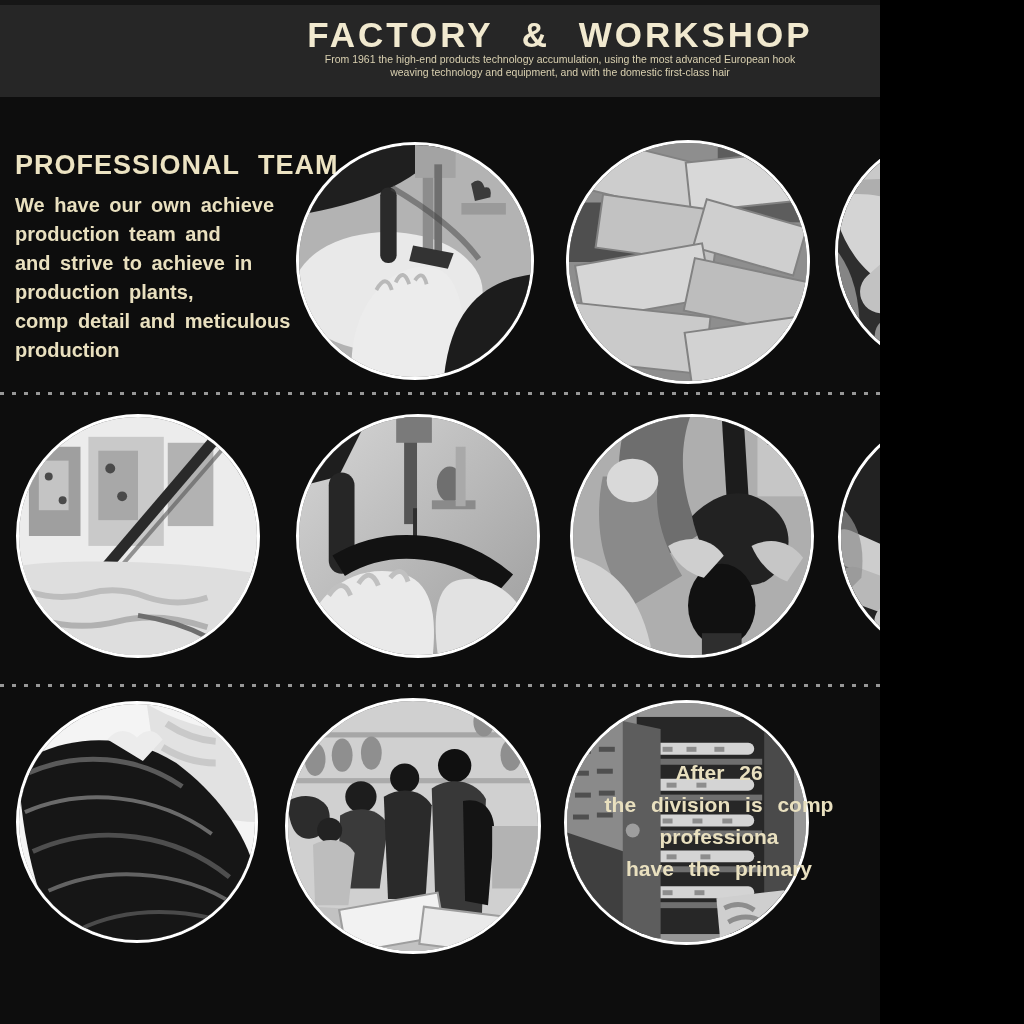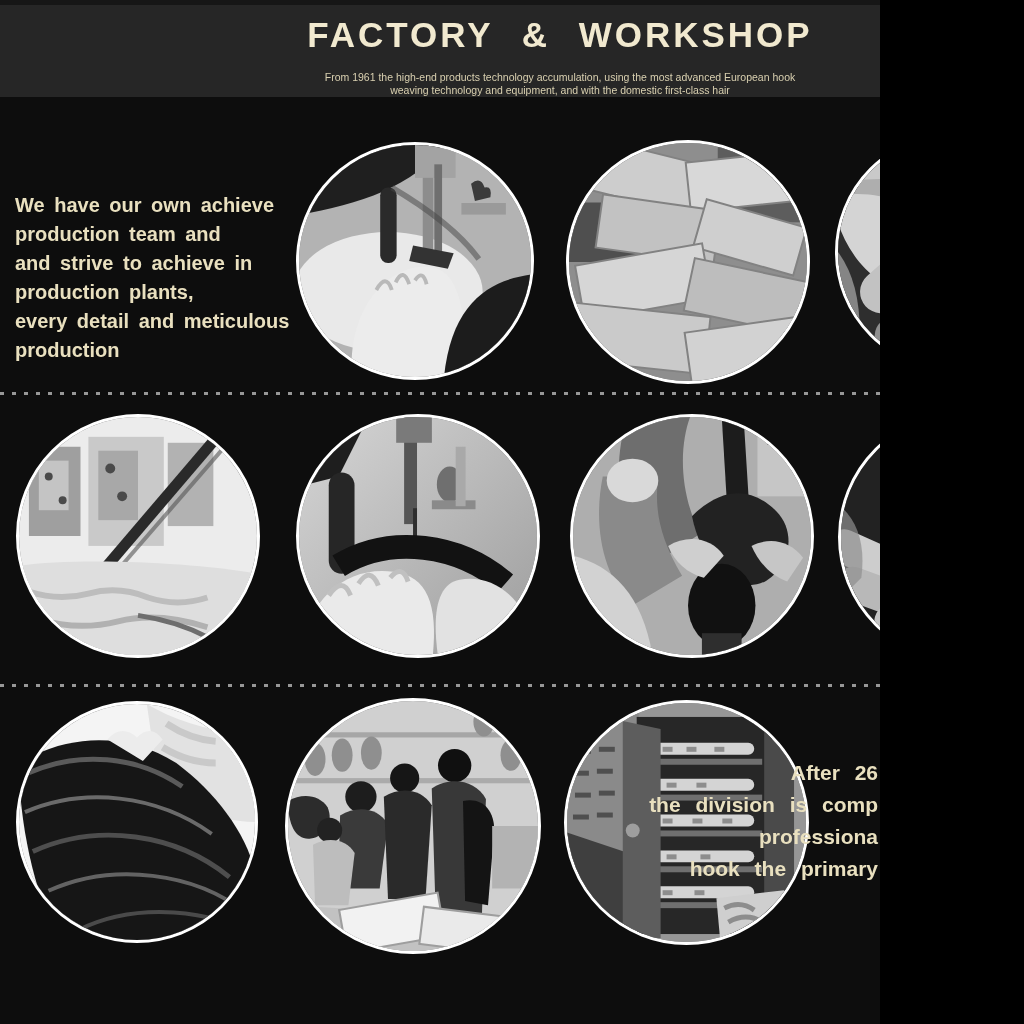--- a/index.html
+++ b/index.html
@@ -5,54 +5,55 @@
   html,body{margin:0;padding:0;background:#000;}
   #stage{
     position:relative;width:880px;height:1024px;overflow:hidden;
     background:#0d0d0d;
     font-family:"Liberation Sans", sans-serif;
   }
   
   .header-band{position:absolute;left:0;top:0;width:1024px;height:97px;background:#262626;border-top:5px solid #161616;box-sizing:border-box;}
   .title{position:absolute;top:15px;left:560px;transform:translateX(-50%);
     color:#f1e9cf;font-size:35px;font-weight:bold;letter-spacing:3px;word-spacing:16px;white-space:nowrap;}
-  .subtitle{position:absolute;top:71px;left:560px;transform:translateX(-50%);
+  .subtitle{position:absolute;top:53px;left:560px;transform:translateX(-50%);
     color:#d9d0b0;font-size:10.5px;line-height:12.5px;text-align:center;white-space:nowrap;}
   
   .team-heading{position:absolute;left:15px;top:150px;color:#ece3c2;font-size:27px;font-weight:bold;letter-spacing:1px;word-spacing:10px;white-space:nowrap;}
   .team-lines{position:absolute;left:15px;top:191px;color:#e9e0bf;font-size:20px;font-weight:bold;line-height:29px;word-spacing:4px;}
   
   .after-block{position:absolute;right:0;top:757px;width:320px;overflow:hidden;
     color:#e9e0bf;font-size:21px;font-weight:bold;line-height:32px;word-spacing:9px;text-align:right;}
-  .after-block .line{white-space:nowrap;padding-right:2px;}
+  .after-block .line{white-space:nowrap;padding-right:2px;text-align:center;}
   
   .dash-line{position:absolute;left:0;width:1024px;height:3px;
     background:repeating-linear-gradient(90deg,#979797 0 4px,transparent 4px 12px);}
   
   .circle{position:absolute;border-radius:50%;border:3px solid #ffffff;overflow:hidden;box-sizing:border-box;background:#777;}
   .circle svg{display:block;width:100%;height:100%;}
 </style>
 </head>
 <body>
 
 <div id="stage">
 
   <div class="header-band"></div>
   <div class="title">FACTORY &amp; WORKSHOP</div>
   <div class="subtitle">
     <div>From 1961 the high-end products technology accumulation, using the most advanced European hook</div>
     <div>weaving technology and equipment, and with the domestic first-class hair</div>
   </div>
 
+  <div class="team-heading">PROFESSIONAL TEAM</div>
   <div class="team-lines">
     <div class="line">We have our own achieve</div>
     <div class="line">production team and</div>
     <div class="line">and strive to achieve in</div>
     <div class="line">production plants,</div>
-    <div class="line">every detail and meticulous</div>
+    <div class="line">comp detail and meticulous</div>
     <div class="line">production</div>
   </div>
 
   <div class="dash-line" style="top:392px;"></div>
   <div class="dash-line" style="top:684px;"></div>
 
   <div class="circle" style="left:296px;top:142px;width:238px;height:238px;" aria-label="hand guiding dark hair weft under an industrial sewing machine needle">
     <svg viewBox="0 0 240 240" preserveAspectRatio="xMidYMid slice">
       <rect width="240" height="240" fill="#b3b3b3"></rect>
       <path d="M0,0 L150,0 C120,42 62,62 0,72 Z" fill="#1f1f1f"></path>
@@ -286,16 +287,16 @@
       <circle cx="66" cy="128" r="7" fill="#9e9e9e"></circle>
       <path d="M150,196 L218,188 L226,236 L154,240 Z" fill="#cfcfcf"></path>
       <path d="M158,206 q16,-8 30,2 M162,220 q18,-10 34,0" stroke="#8d8d8d" stroke-width="5" fill="none"></path>
     </svg>
   </div>
 
   <div class="after-block">
     <div class="line">After 26</div>
     <div class="line">the division is comp</div>
     <div class="line">professiona</div>
-    <div class="line">hook the primary</div>
+    <div class="line">have the primary</div>
   </div>
 
 </div>
 
 </body></html>

